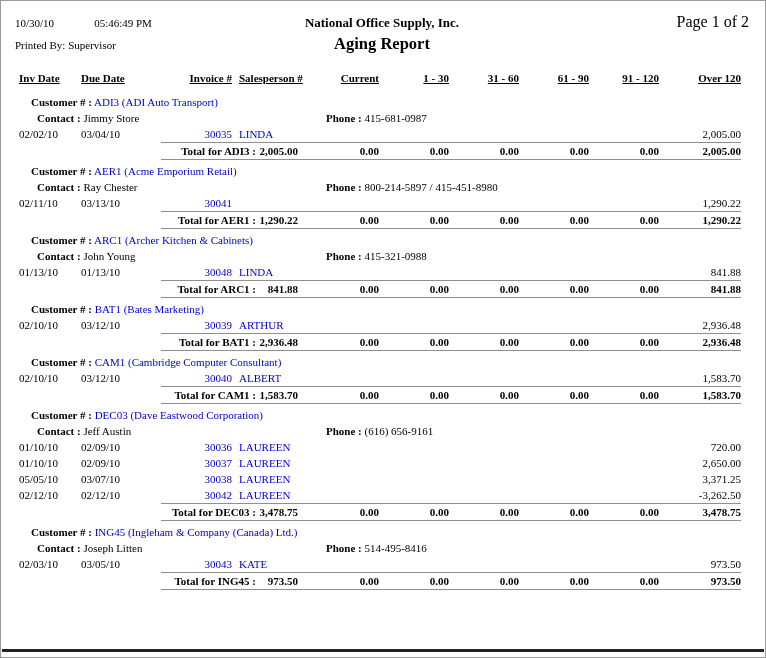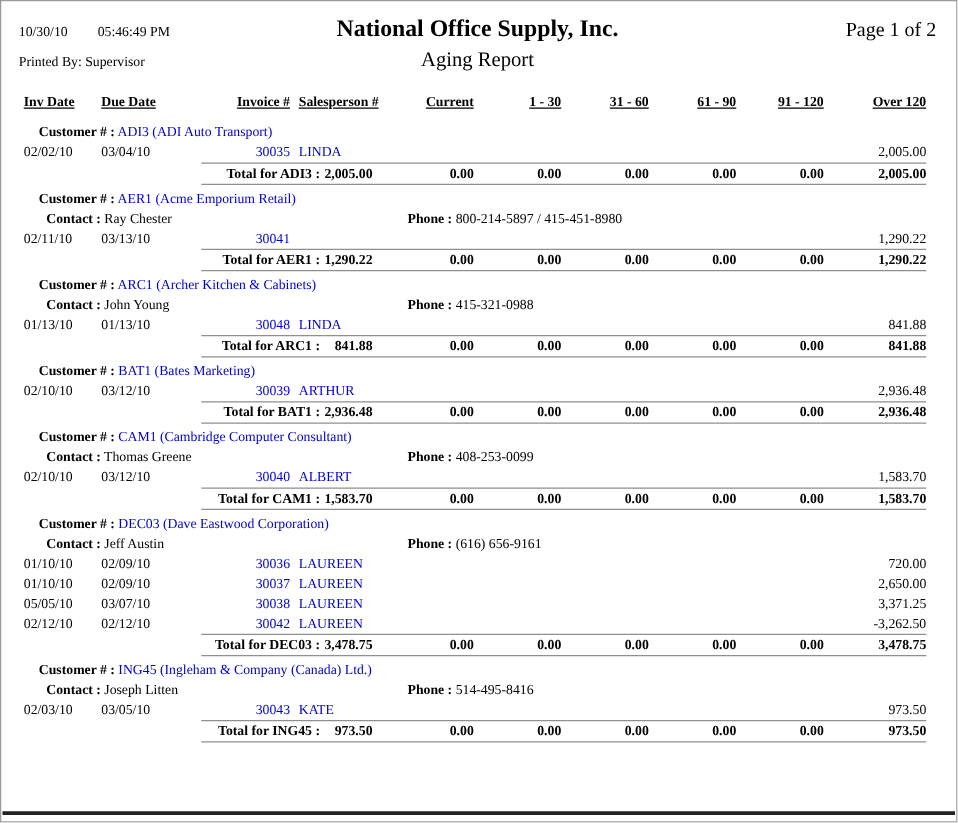--- a/index.html
+++ b/index.html
@@ -14,30 +14,30 @@
     overflow: hidden;
     font-size: 11px;
     color: #000;
   }
   .hdr1 {
     display: grid;
     grid-template-columns: 1fr auto 1fr;
     align-items: baseline;
     padding: 12px 16px 0 14px;
   }
-  .hdr-left .time { margin-left: 24px; }
-  .company { font-weight: bold; font-size: 19px; }
+  .hdr-left .time { margin-left: 40px; }
+  .company { font-weight: bold; font-size: 13px; }
   .page-num { text-align: right; font-size: 16px; }
   .hdr2 {
     display: grid;
     grid-template-columns: 1fr auto 1fr;
     align-items: baseline;
     padding: 3px 16px 0 14px;
   }
-  .title { font-weight: normal; font-size: 16.5px; text-align: center; }
+  .title { font-weight: bold; font-size: 16.5px; text-align: center; }
   .grid {
     display: grid;
     grid-template-columns: 62px 72px 79px 80px 67px 70px 70px 70px 70px 82px;
   }
   #col-headers {
     margin: 18px 0 0 18px;
     width: 722px;
     font-weight: bold;
   }
   .hdr-u { text-decoration: underline; }
@@ -105,20 +105,21 @@
       <span class="c r"><span class="hdr-u">1 - 30</span></span>
       <span class="c r"><span class="hdr-u">31 - 60</span></span>
       <span class="c r"><span class="hdr-u">61 - 90</span></span>
       <span class="c r"><span class="hdr-u">91 - 120</span></span>
       <span class="c r"><span class="hdr-u">Over 120</span></span>
     </div>
 
   <div id="report-body">
       <div class="group">
         <div class="line cust"><span class="b">Customer # :</span> <span class="blue">ADI3 (ADI Auto Transport)</span></div>
+        <div class="line contact"><span class="b">Contact :</span> <span>Jimmy Store</span><span class="phone"><span class="b">Phone :</span> <span>415-681-0987</span></span></div>
         <div class="grid row">
           <span class="c l">02/02/10</span>
           <span class="c l">03/04/10</span>
           <span class="c r blue">30035</span>
           <span class="c lsp blue">LINDA</span>
           <span class="c r"></span>
           <span class="c r"></span>
           <span class="c r"></span>
           <span class="c r"></span>
           <span class="c r"></span>
@@ -211,21 +212,20 @@
           <span class="c r b">0.00</span>
           <span class="c r b">0.00</span>
           <span class="c r b">0.00</span>
           <span class="c r b">0.00</span>
           <span class="c r b">0.00</span>
           <span class="c r b">2,936.48</span>
         </div>
       </div>
       <div class="group">
         <div class="line cust"><span class="b">Customer # :</span> <span class="blue">CAM1 (Cambridge Computer Consultant)</span></div>
-        <div class="line contact"><span class="b">Contact :</span> <span>Thomas Greene</span><span class="phone"><span class="b">Phone :</span> <span>408-253-0099</span></span></div>
         <div class="grid row">
           <span class="c l">02/10/10</span>
           <span class="c l">03/12/10</span>
           <span class="c r blue">30040</span>
           <span class="c lsp blue">ALBERT</span>
           <span class="c r"></span>
           <span class="c r"></span>
           <span class="c r"></span>
           <span class="c r"></span>
           <span class="c r"></span>

